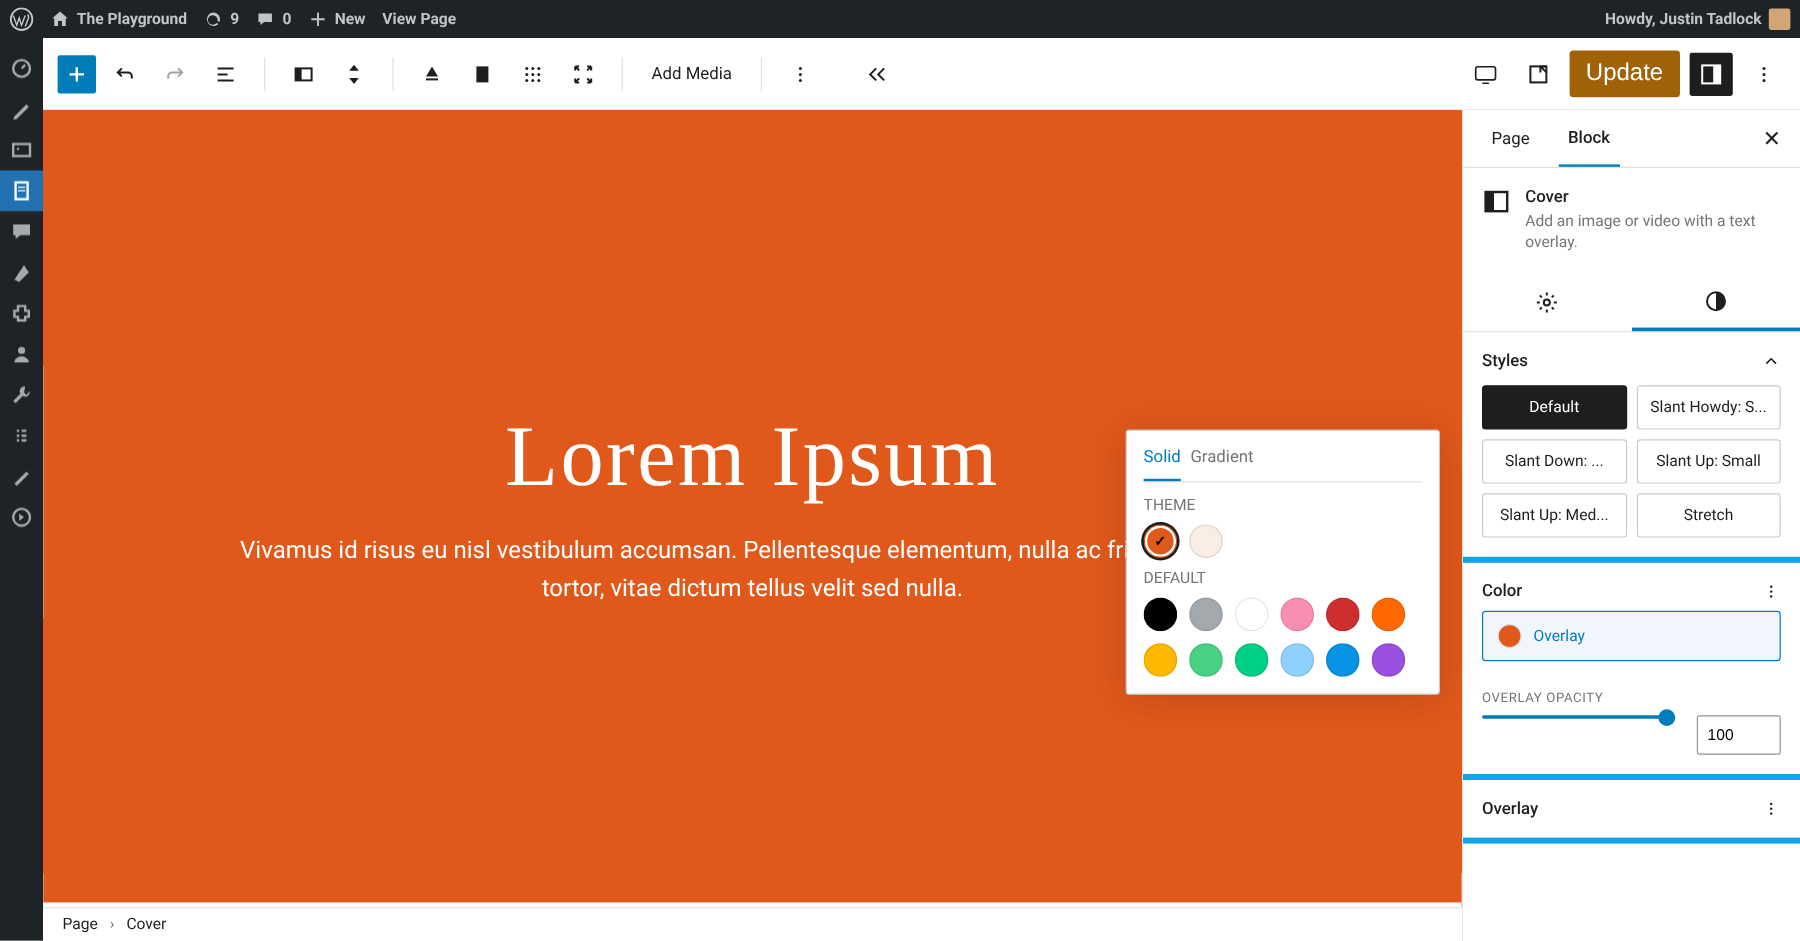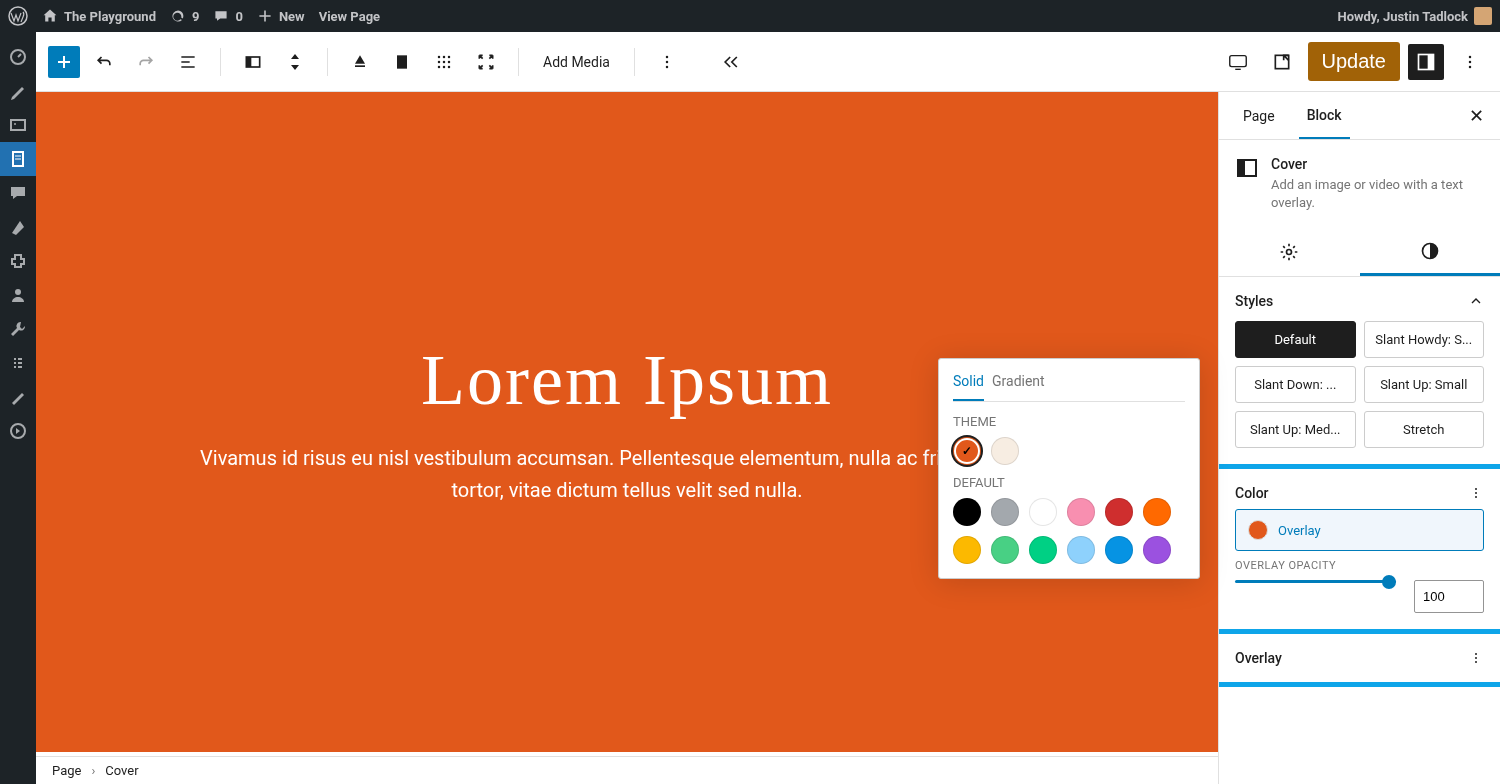--- a/index.html
+++ b/index.html
@@ -50,21 +50,21 @@
 .panel-section { padding: 16px; border-bottom: 5px solid #0ea5e9; }
 .panel-heading { display: flex; align-items: center; justify-content: space-between; font-weight: 500; font-size: 14px; cursor: pointer; }
 .styles-grid { display: grid; grid-template-columns: 1fr 1fr; gap: 8px; margin-top: 12px; }
 .style-btn { border: 1px solid #ccc; padding: 10px 8px; border-radius: 3px; cursor: pointer; font-size: 13px; text-align: center; background: #fff; white-space: nowrap; overflow: hidden; text-overflow: ellipsis; }
 .style-btn.active { background: #1e1e1e; color: #fff; border-color: #1e1e1e; }
 .color-row { display: flex; align-items: center; gap: 10px; padding: 10px 12px; border: 1px solid #e0e0e0; border-radius: 3px; margin-top: 8px; cursor: pointer; }
 .color-row.active { background: #f0f6fc; border-color: #007cba; }
 .color-row.active .color-label { color: #007cba; }
 .color-swatch { width: 20px; height: 20px; border-radius: 50%; border: 1px solid #ddd; }
 .color-label { font-size: 13px; }
-.opacity-label { font-size: 11px; text-transform: uppercase; color: #757575; margin-top: 8px; margin-bottom: 8px; letter-spacing: 0.5px; }
+.opacity-label { font-size: 11px; text-transform: uppercase; color: #757575; margin-top: 24px; margin-bottom: 8px; letter-spacing: 0.5px; }
 .opacity-row { display: flex; gap: 18px; }
 .opacity-slider { flex: 1; appearance: none; height: 3px; background: #007cba; border-radius: 2px; }
 .opacity-slider::-webkit-slider-thumb { appearance: none; width: 14px; height: 14px; background: #007cba; border-radius: 50%; cursor: pointer; }
 .opacity-input { width: 70px; padding: 8px; border: 1px solid #949494; border-radius: 2px; text-align: left; font-size: 13px; }
 
 
 .color-popover { position: fixed; left: 938px; top: 358px; width: 262px; background: #fff; border: 1px solid #ccc; border-radius: 3px; box-shadow: 0 3px 30px rgba(0,0,0,0.15); padding: 14px; z-index: 100; }
 .popover-tabs { display: flex; gap: 8px; border-bottom: 1px solid #e0e0e0; margin-bottom: 12px; }
 .popover-tab { padding-bottom: 10px; cursor: pointer; font-size: 14px; color: #757575; }
 .popover-tab.active { color: #007cba; border-bottom: 2px solid #007cba; }

